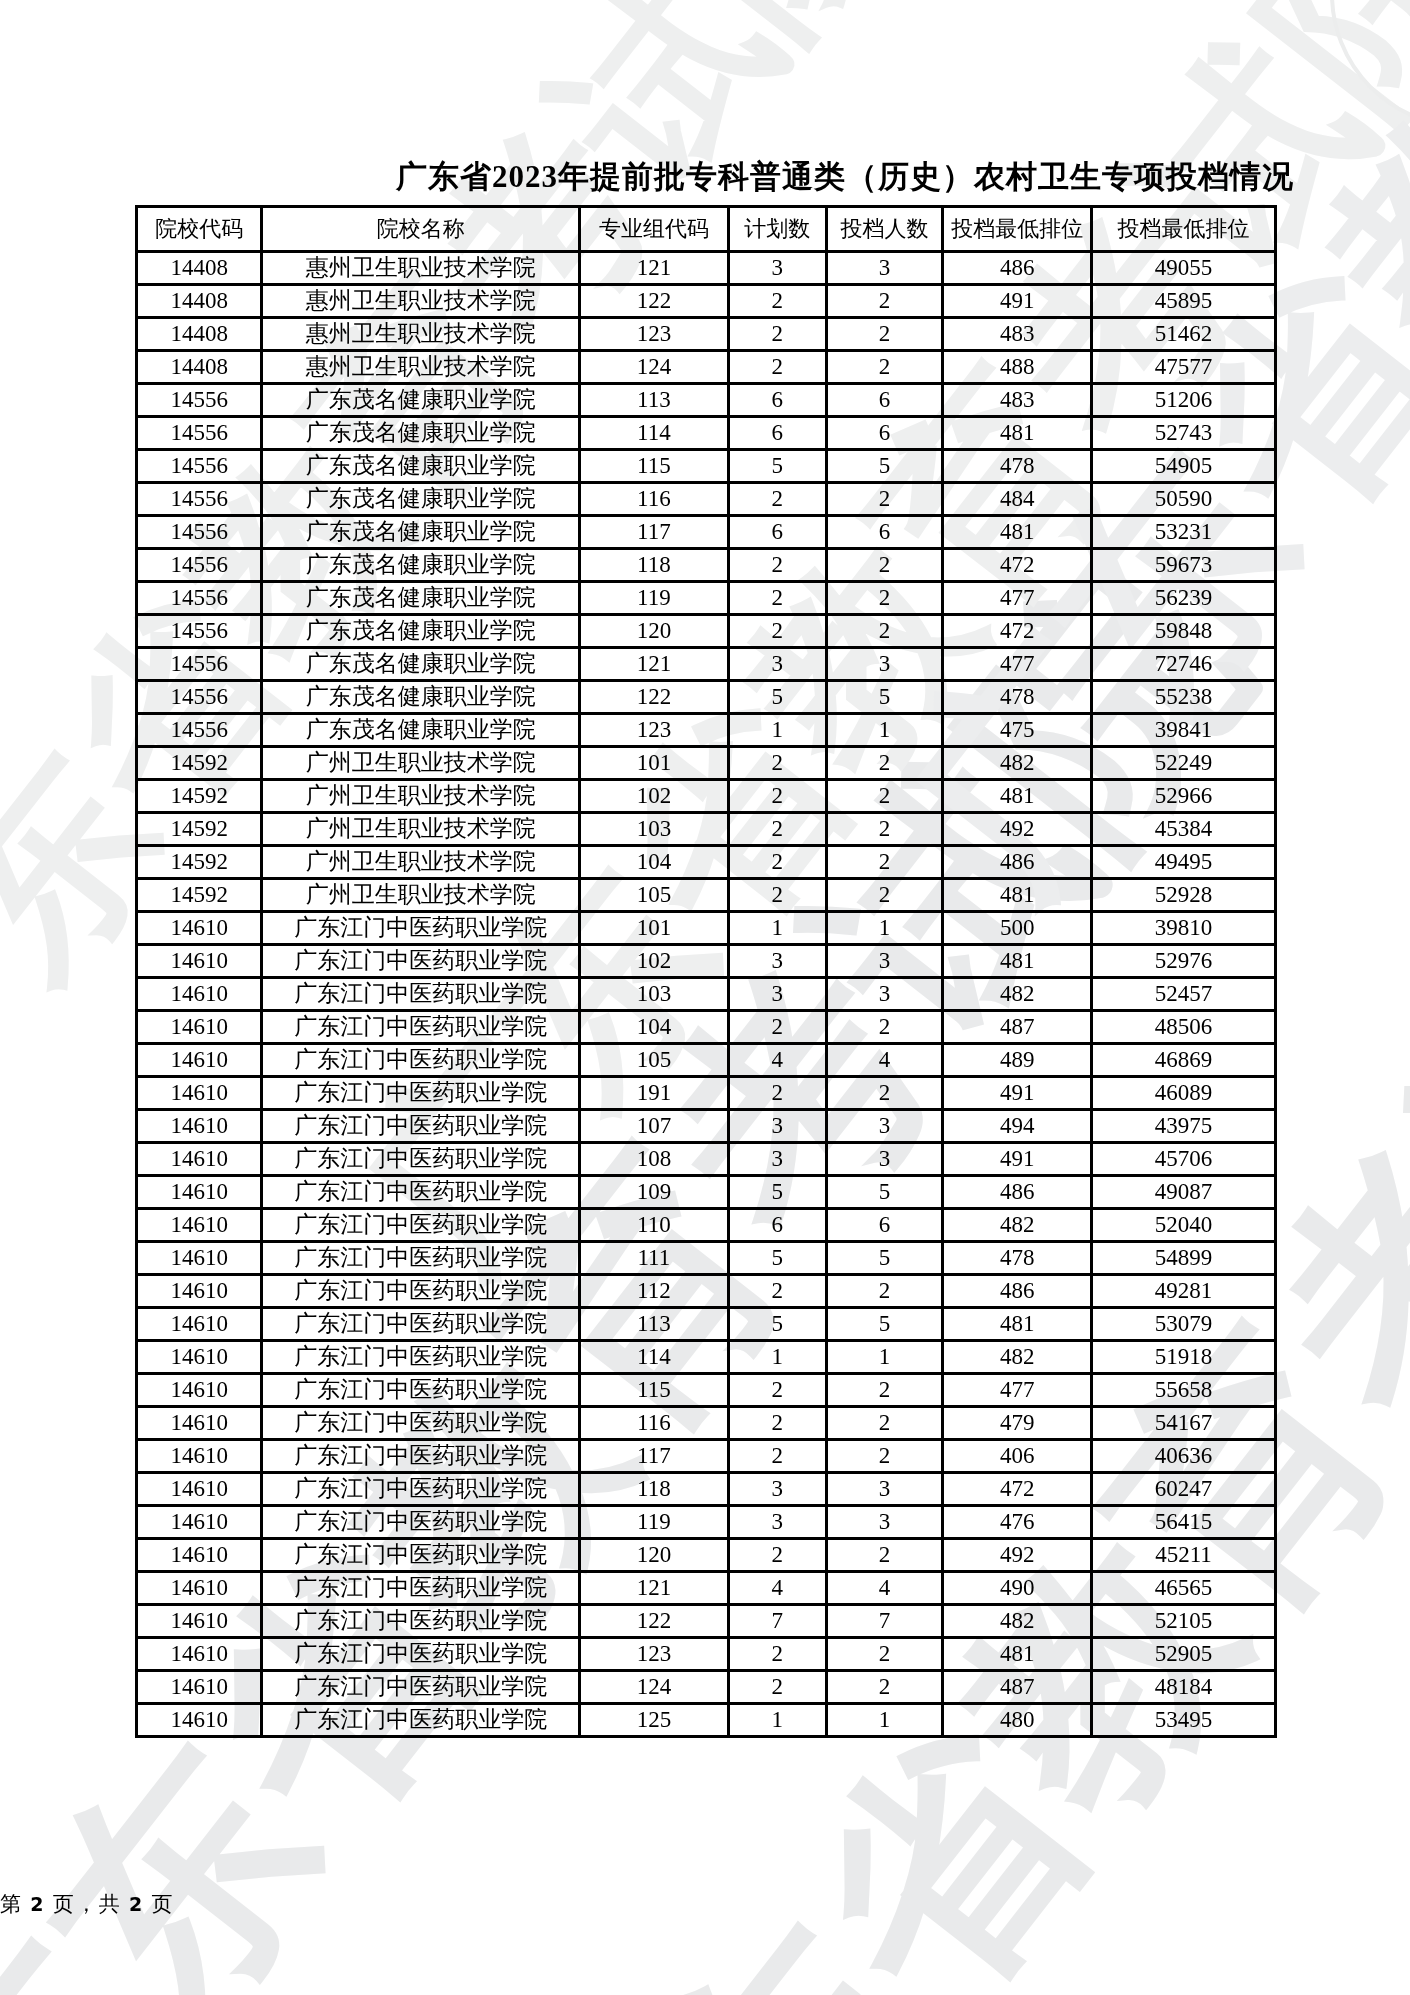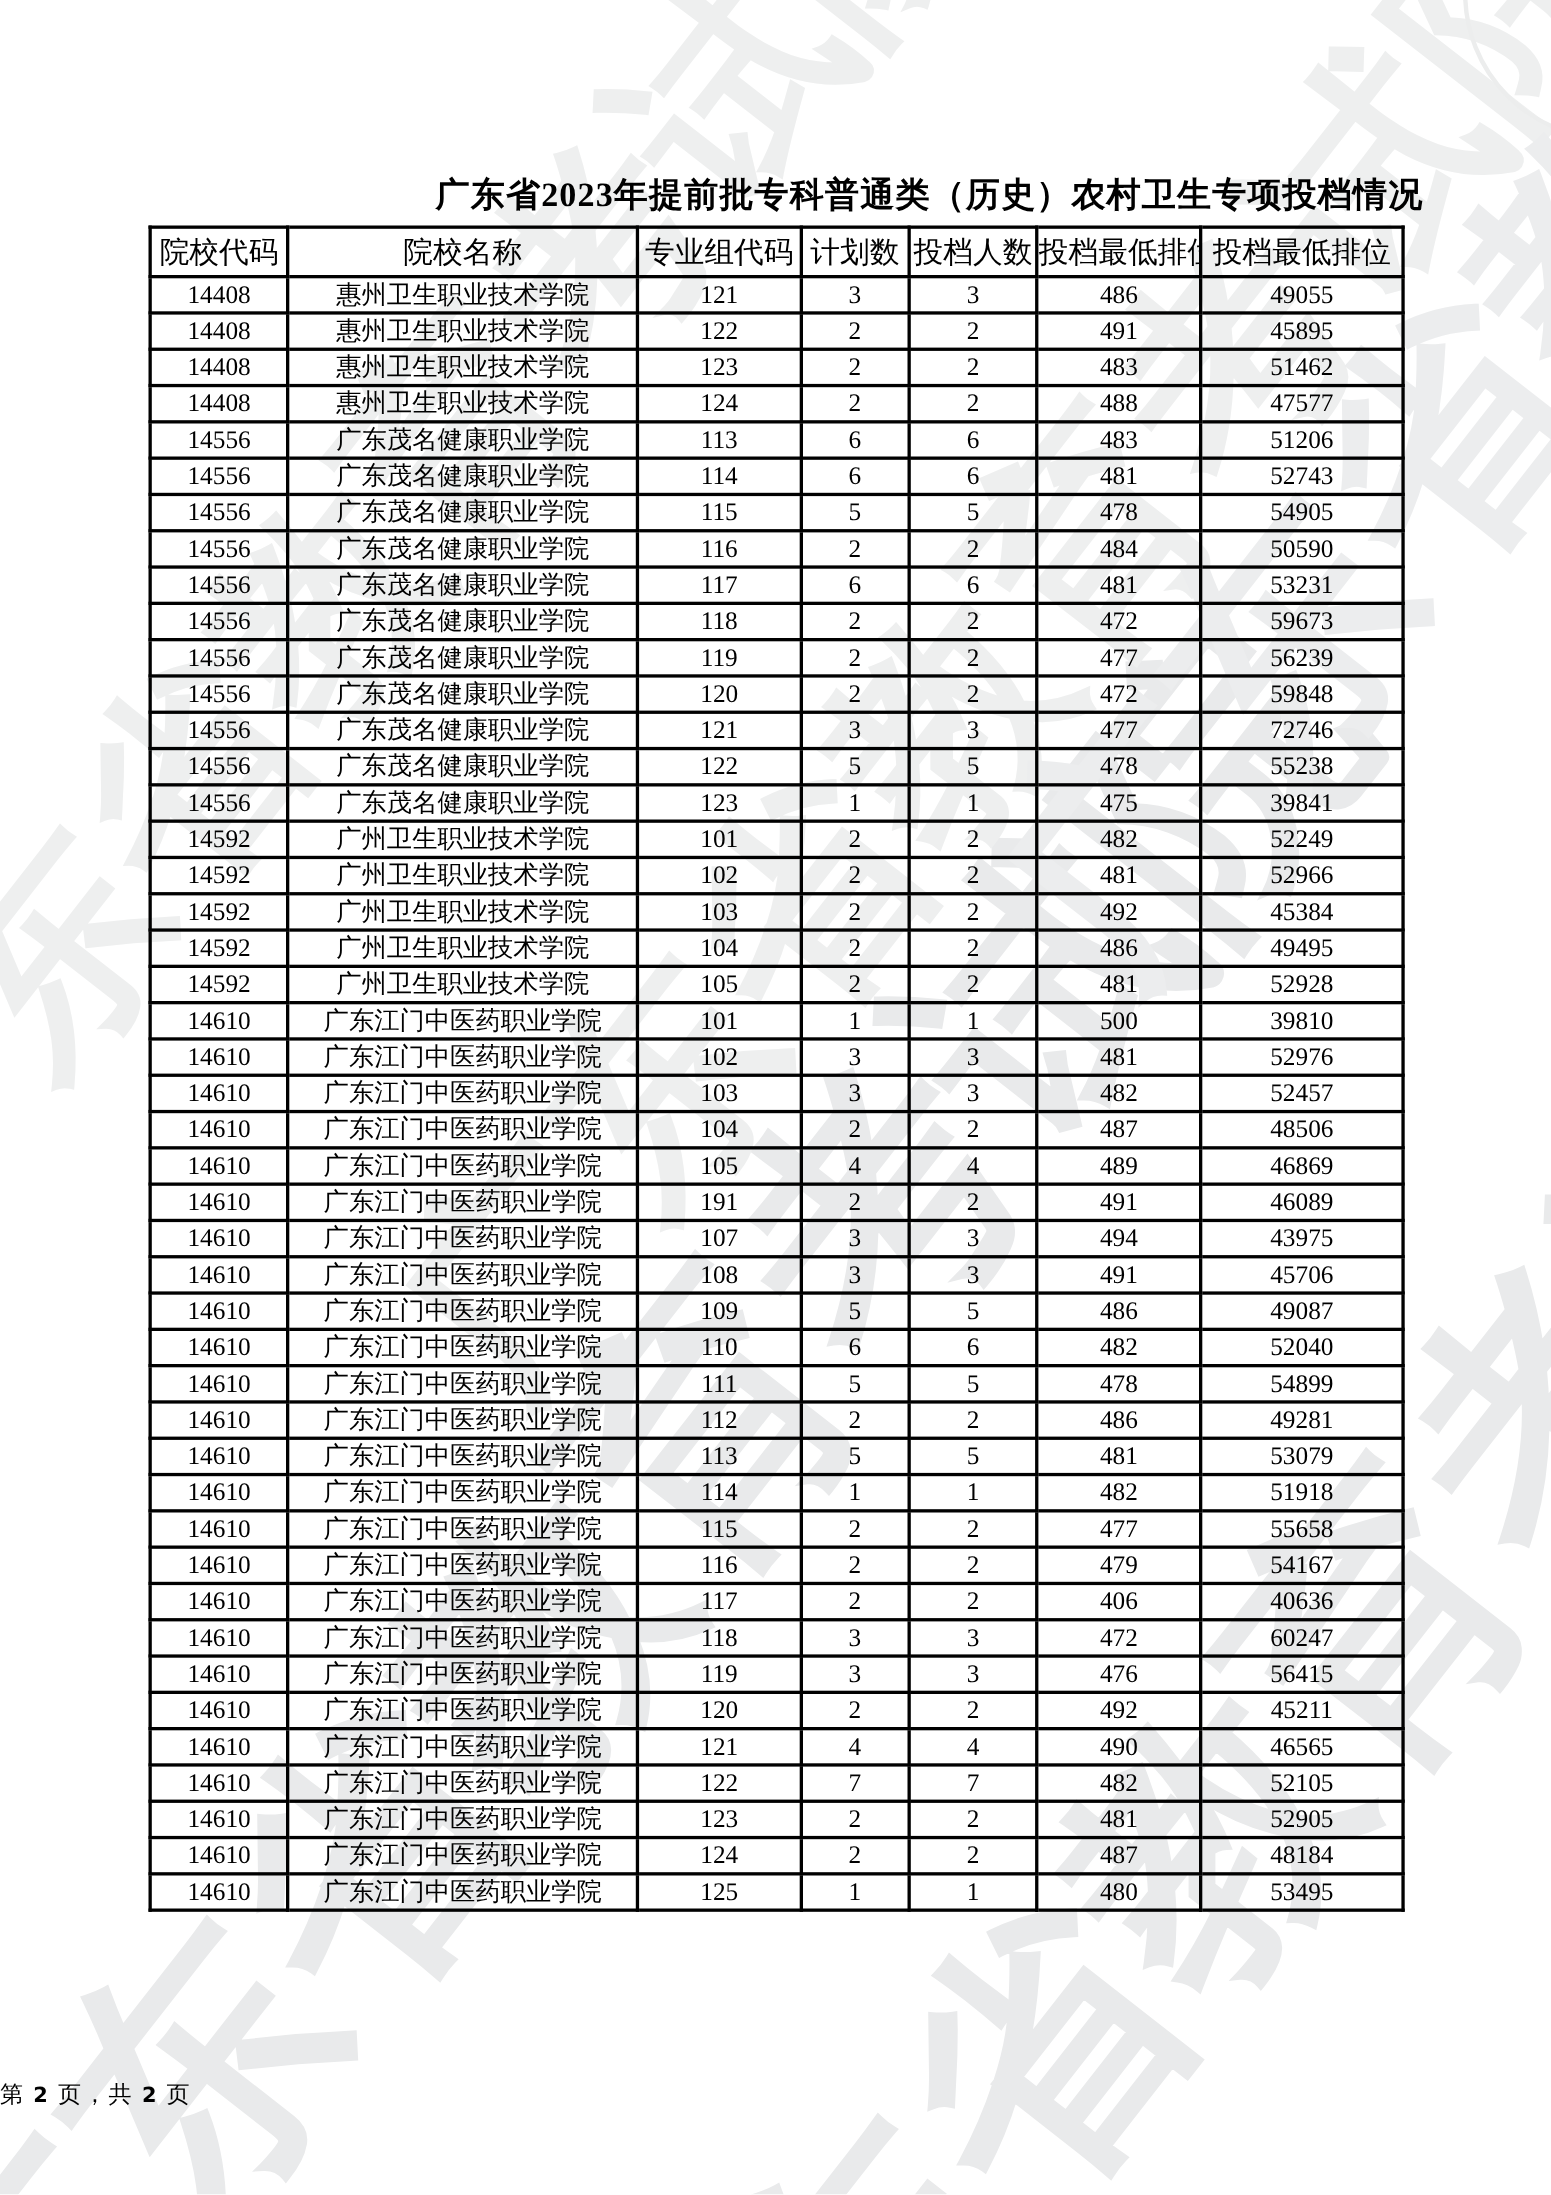--- a/index.html
+++ b/index.html
@@ -71,21 +71,21 @@
   table.data-table th,
   table.data-table td {
     border: 3px solid #000000;
     padding: 0;
     text-align: center;
     overflow: hidden;
     white-space: nowrap;
   }
   table.data-table th {
     height: 42px;
-    font-size: 27px;
+    font-size: 22px;
     font-weight: normal;
     margin-left: 17px;
   }
   table.data-table td {
     height: 30px;
     font-size: 23px;
     line-height: 30px;
   }
   .footer {
     position: absolute;

